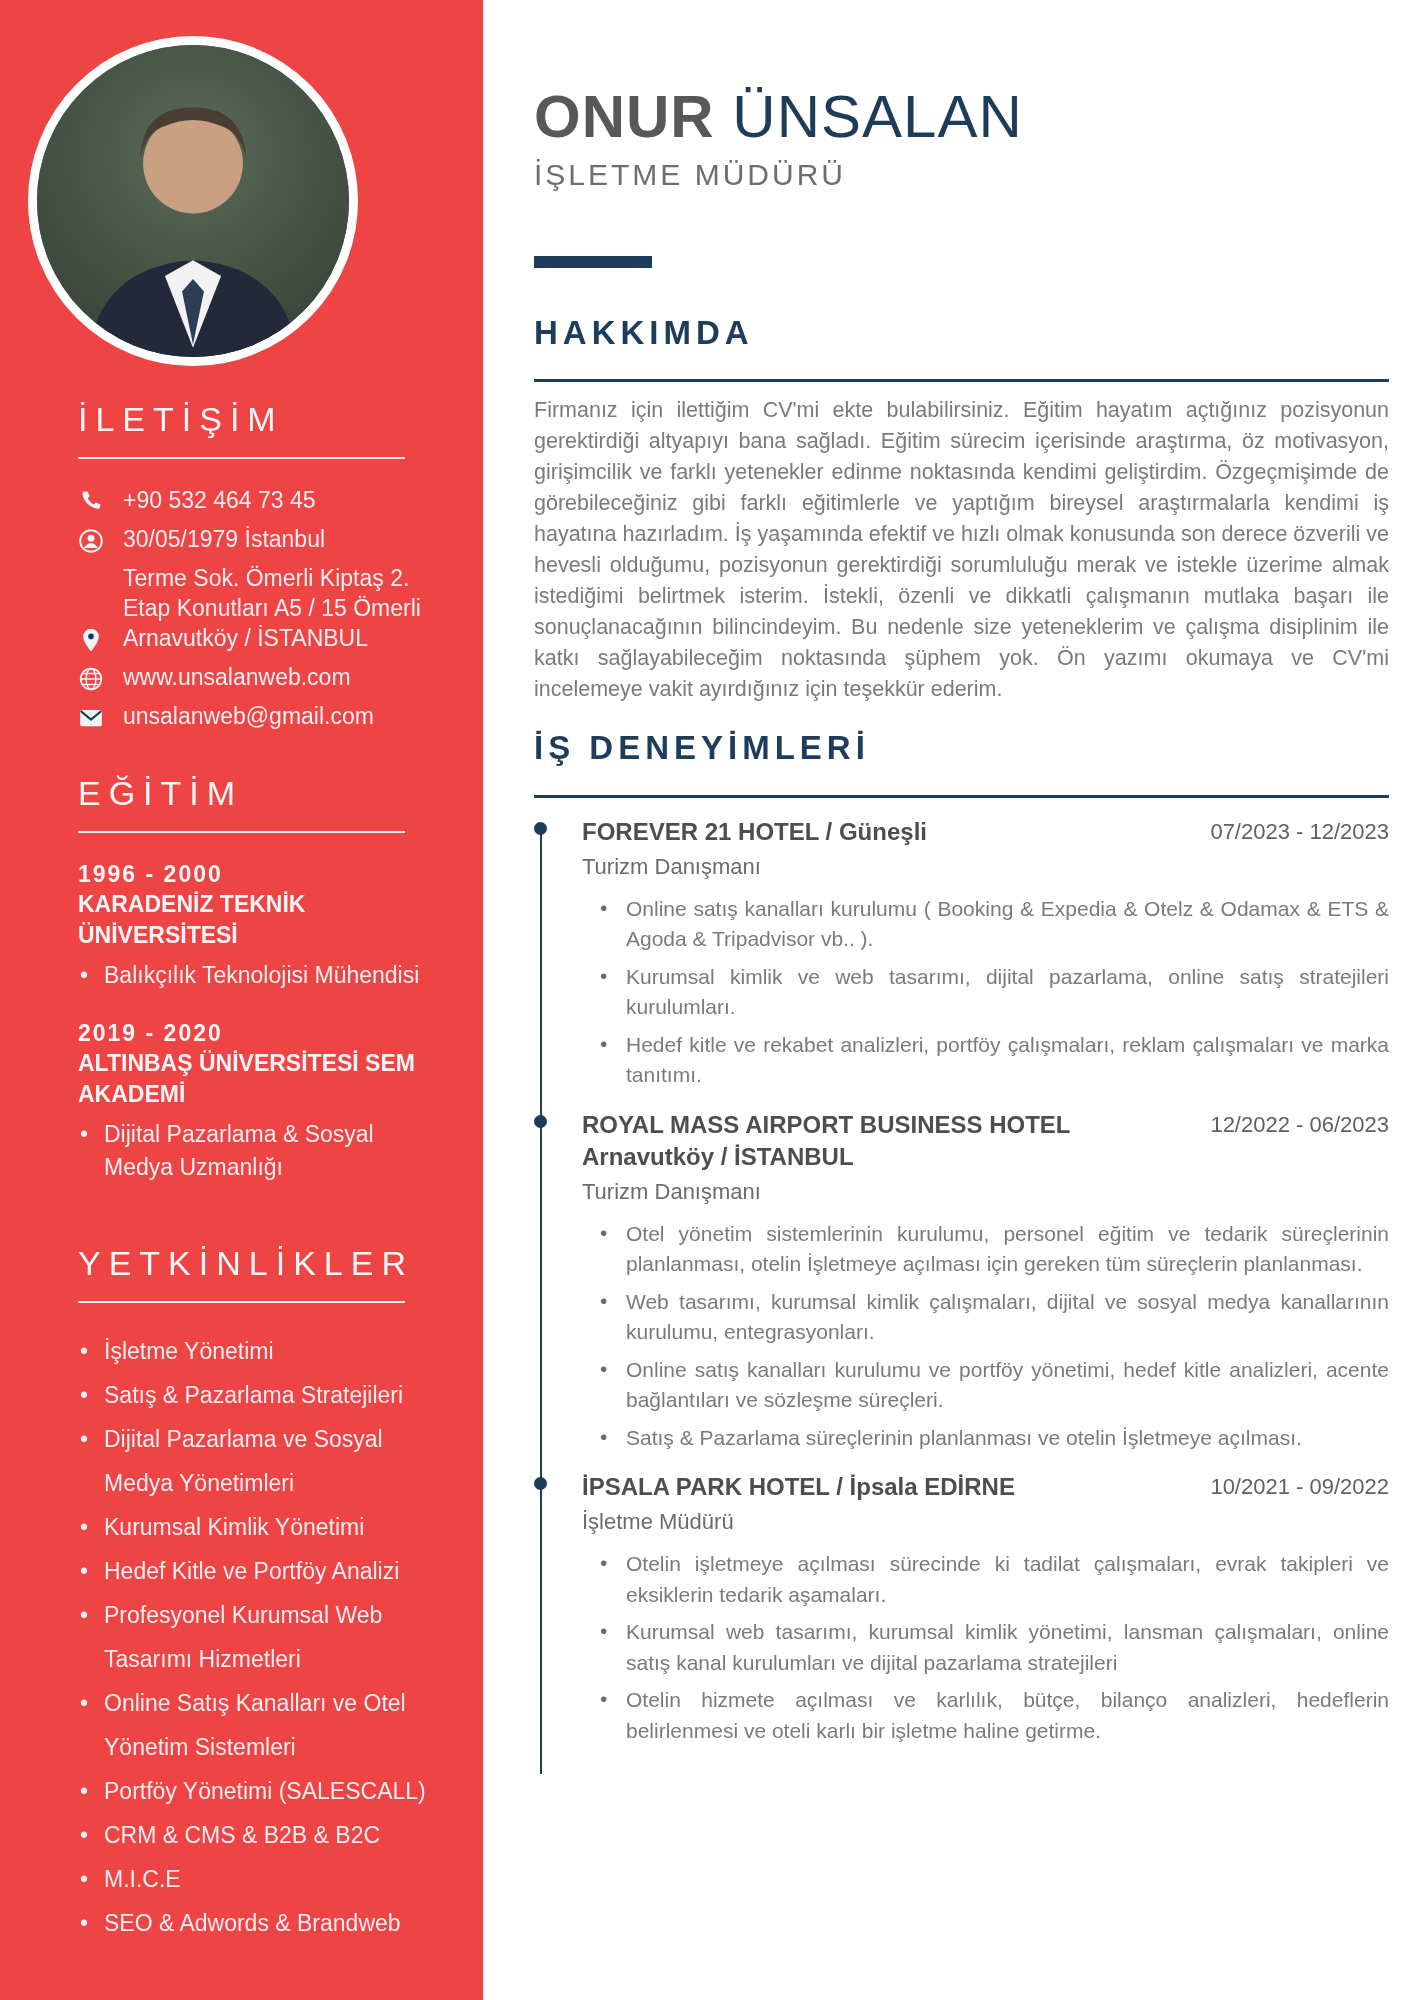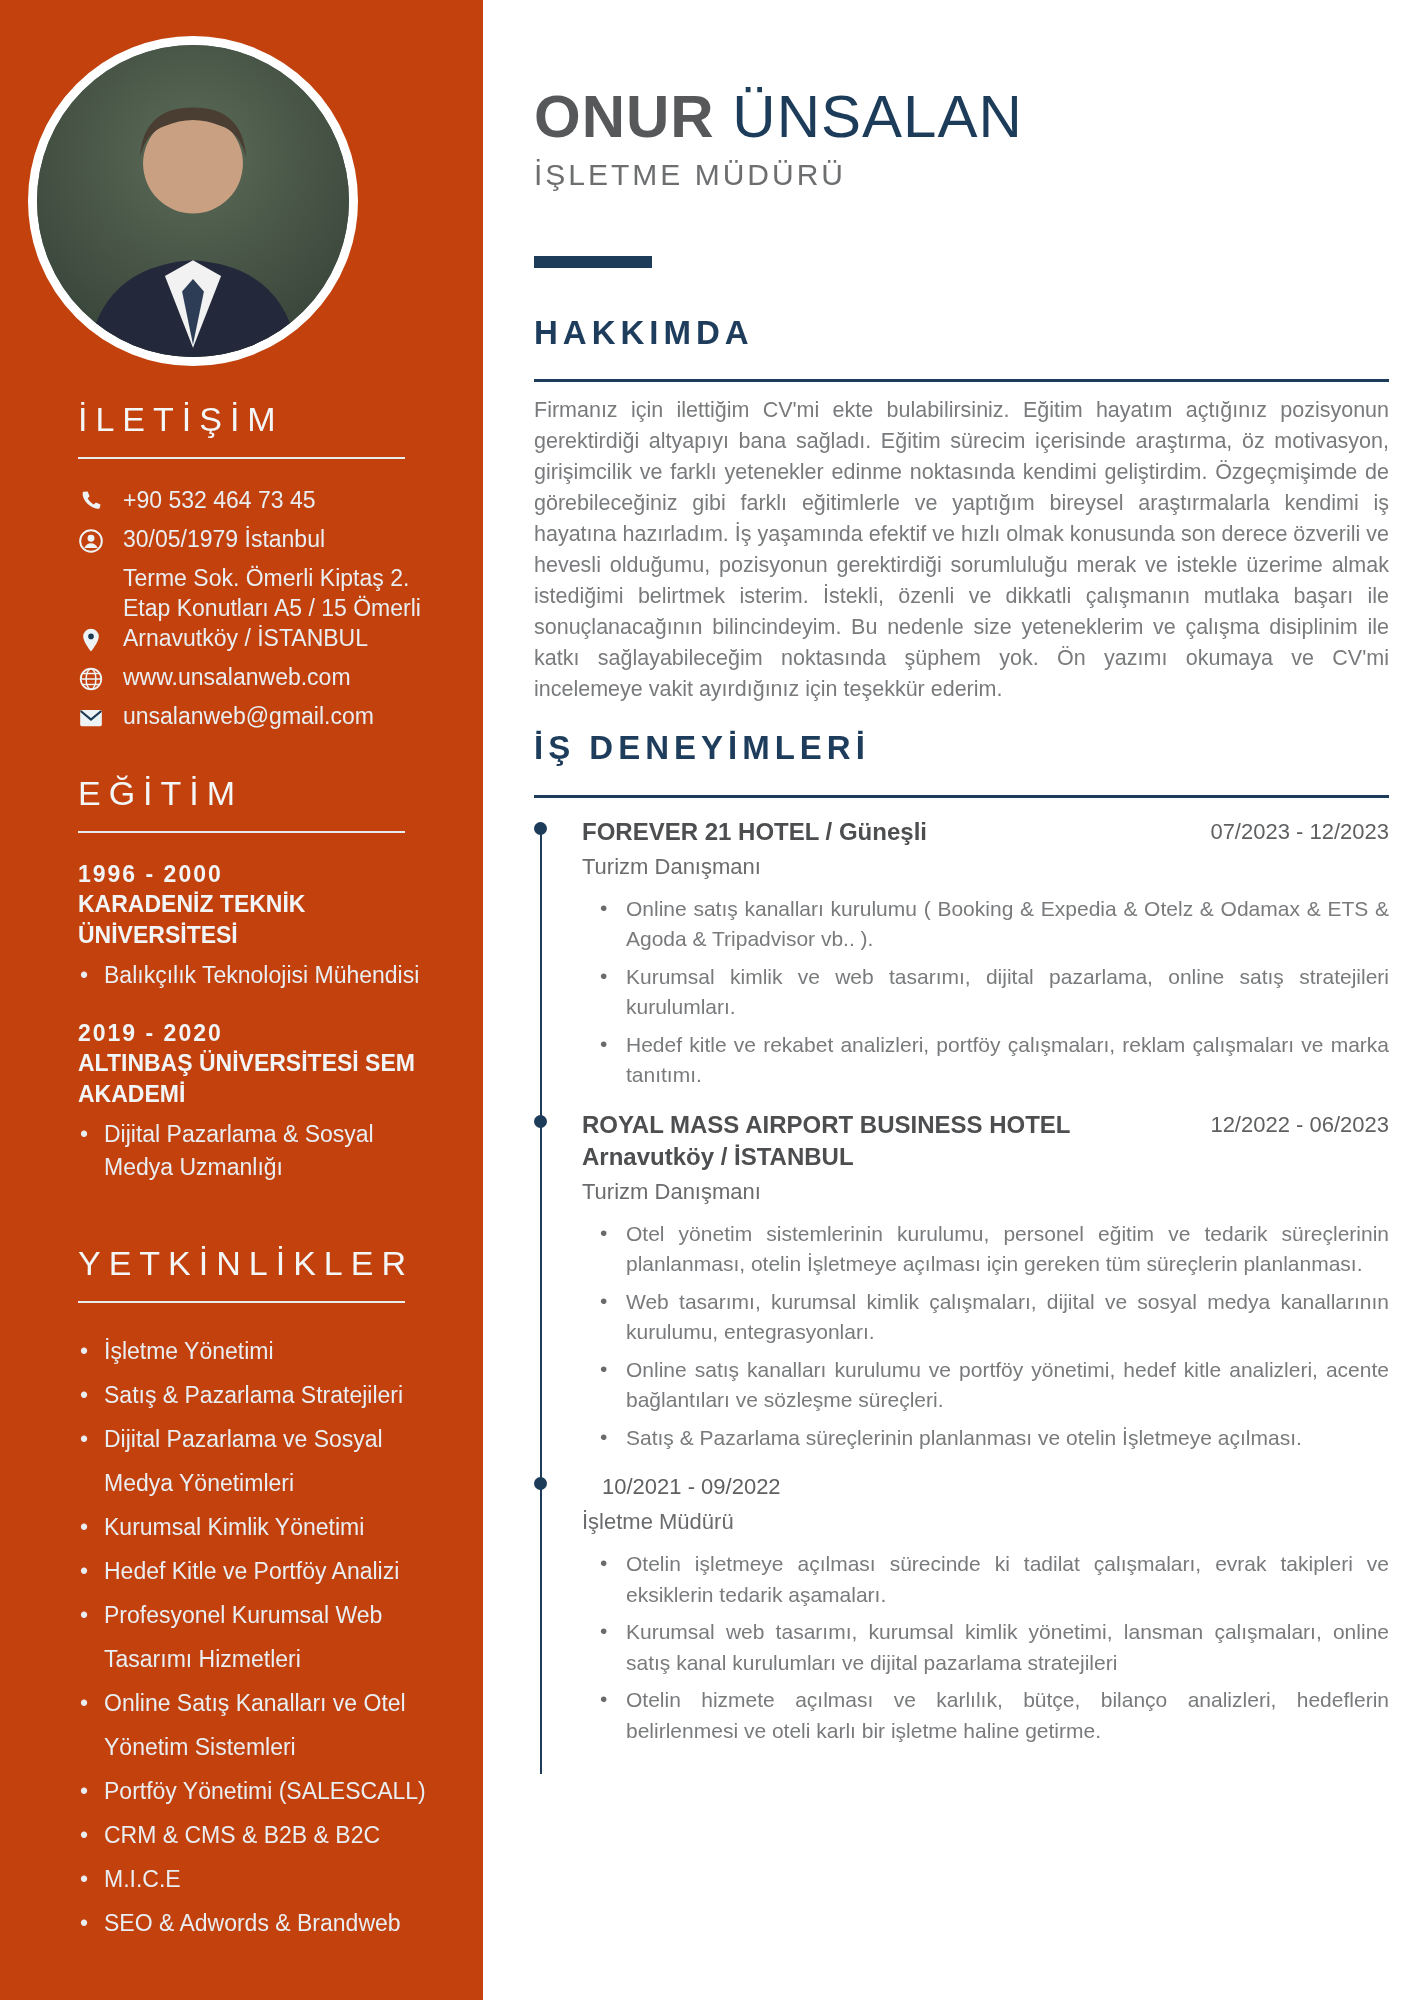--- a/index.html
+++ b/index.html
@@ -4,21 +4,21 @@
 <style>
   * { box-sizing: border-box; }
   html,body { margin:0; padding:0; }
   body {
     width:1414px; height:2000px; position:relative; overflow:hidden;
     background:#ffffff; font-family:"Liberation Sans", sans-serif;
   }
   
   .sidebar {
     position:absolute; left:0; top:0; width:483px; height:2000px;
-    background:#c2410c; color:#e9eef2;
+    background:#ef4444; color:#e9eef2;
   }
   .photo-ring {
     position:absolute; left:28px; top:36px; width:330px; height:330px;
     border-radius:50%; border:9px solid #ffffff; overflow:hidden; background:#44544a;
   }
   .photo-ring svg { display:block; width:100%; height:100%; }
   .side-flow { position:absolute; left:0; top:400px; width:483px; padding:0 30px 0 78px; }
   .side-title {
     font-size:34px; font-weight:300; letter-spacing:8px; color:#f4f7f8;
     margin:0 0 18px 0; white-space:nowrap;
@@ -238,20 +238,24 @@
         <li>Otel yönetim sistemlerinin kurulumu, personel eğitim ve tedarik süreçlerinin planlanması, otelin İşletmeye açılması için gereken tüm süreçlerin planlanması.</li>
         <li>Web tasarımı, kurumsal kimlik çalışmaları, dijital ve sosyal medya kanallarının kurulumu, entegrasyonları.</li>
         <li>Online satış kanalları kurulumu ve portföy yönetimi, hedef kitle analizleri, acente bağlantıları ve sözleşme süreçleri.</li>
         <li>Satış &amp; Pazarlama süreçlerinin planlanması ve otelin İşletmeye açılması.</li>
       </ul>
     </div>
 
     <div class="job">
       <span class="job-dot"></span>
       <div class="job-head">
+        <div class="job-titles">
+          <div class="job-company">İPSALA PARK HOTEL / İpsala EDİRNE</div>
+          <div class="job-company"></div>
+        </div>
         <div class="job-dates">10/2021 - 09/2022</div>
       </div>
       <div class="job-role">İşletme Müdürü</div>
       <ul class="job-bullets">
         <li>Otelin işletmeye açılması sürecinde ki tadilat çalışmaları, evrak takipleri ve eksiklerin tedarik aşamaları.</li>
         <li>Kurumsal web tasarımı, kurumsal kimlik yönetimi, lansman çalışmaları, online satış kanal kurulumları ve dijital pazarlama stratejileri</li>
         <li>Otelin hizmete açılması ve karlılık, bütçe, bilanço analizleri, hedeflerin belirlenmesi ve oteli karlı bir işletme haline getirme.</li>
       </ul>
     </div>
 

